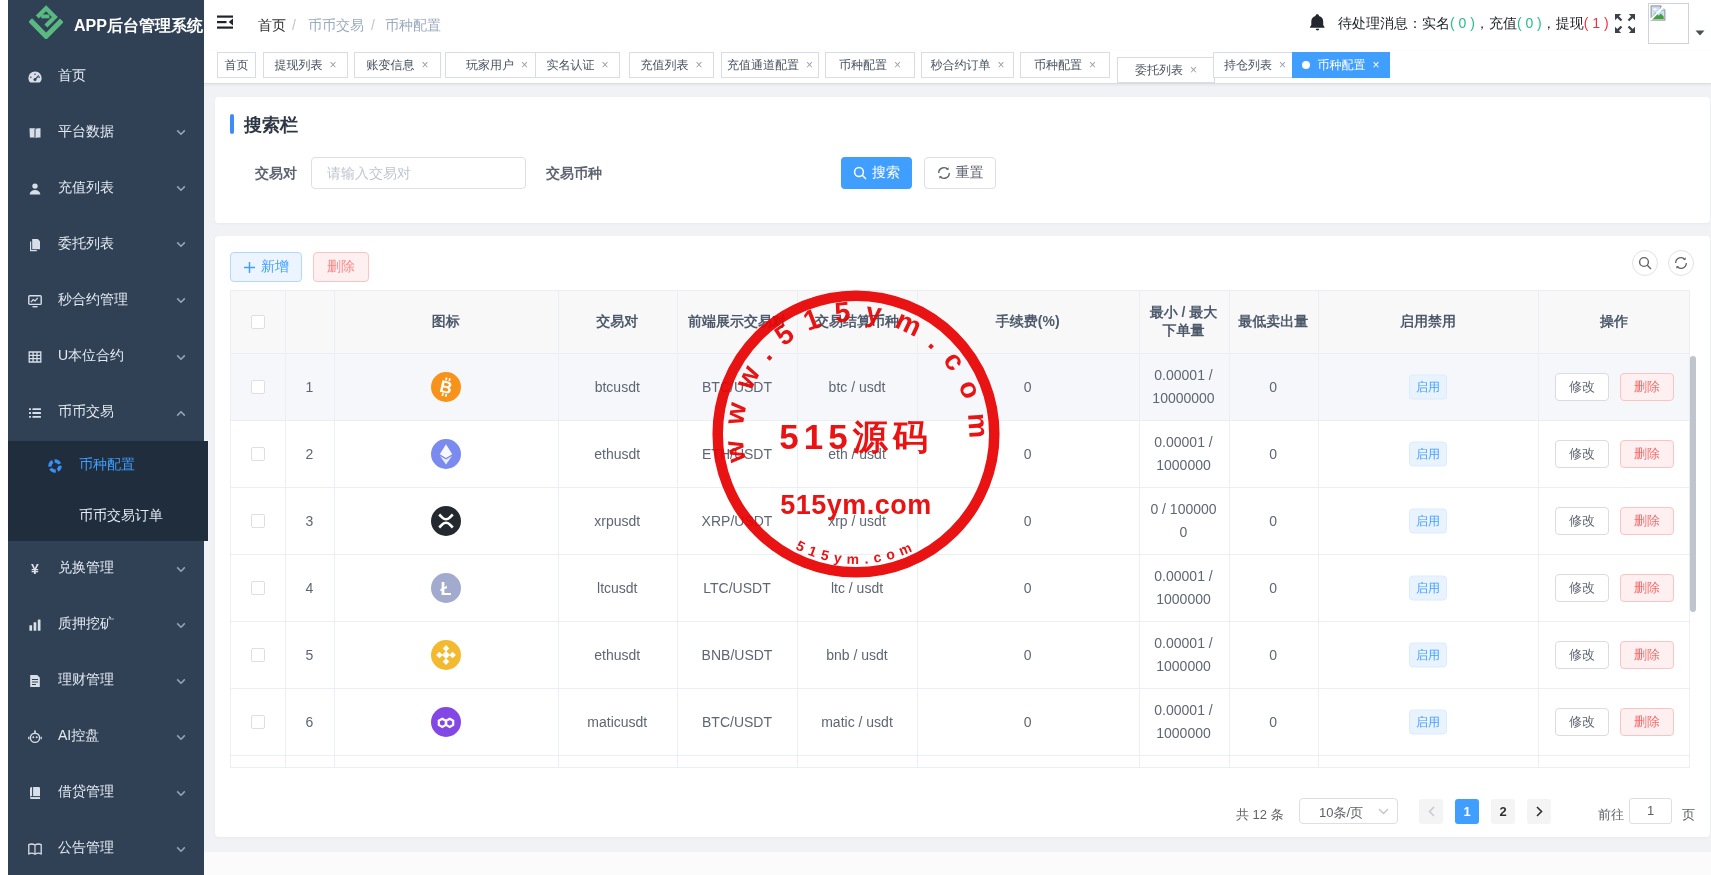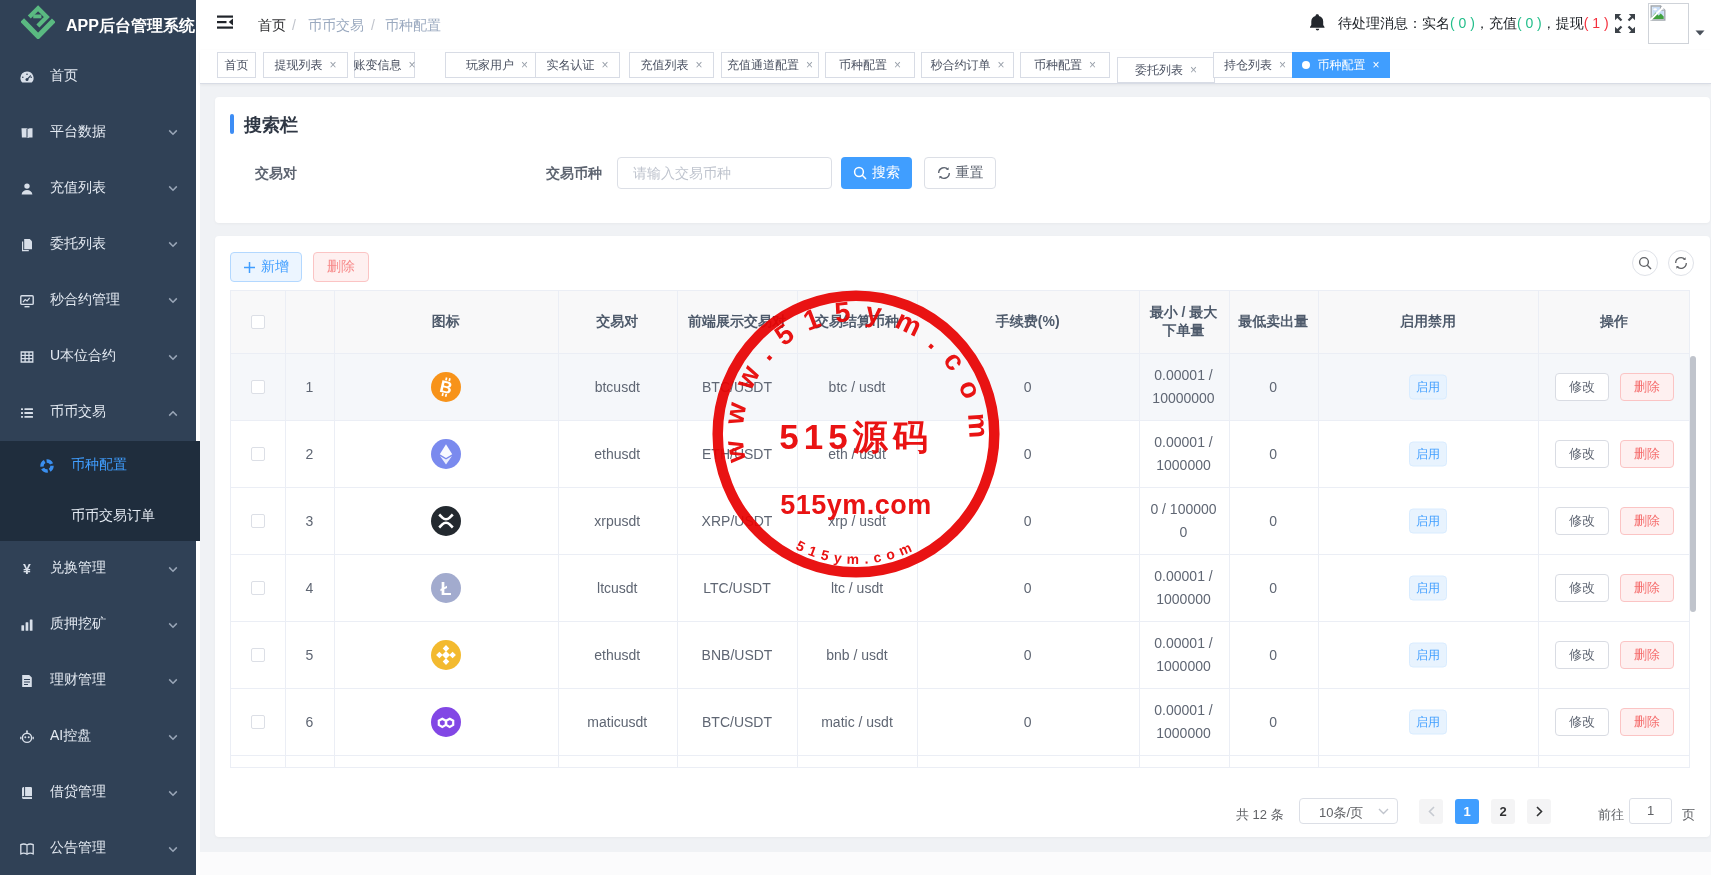--- a/index.html
+++ b/index.html
@@ -1,18 +1,18 @@
 <!DOCTYPE html>
 <html><head><meta charset="utf-8">
 <style>
 html,body{margin:0;padding:0}
 body{width:1711px;height:875px;overflow:hidden;font-family:"Liberation Sans",sans-serif;background:#fff}
 #app{position:relative;width:1711px;height:875px;overflow:hidden}
 .a{position:absolute}
-.sidebar{left:0;top:0;width:196px;height:875px;background:#304156;z-index:6}
+.sidebar{left:8px;top:0;width:196px;height:875px;background:#304156;z-index:6}
 .submnu{left:0;top:441px;width:200px;height:100px;background:#1f2d3d}
 .mi-t{position:absolute;left:50px;font-size:14px;color:#e4eaf2;white-space:nowrap}
 .smi-t{position:absolute;left:71px;font-size:14px;color:#e4eaf2;white-space:nowrap}
 .navbar{left:200px;top:0;width:1511px;height:50px;background:#fff;z-index:4}
 .tabsbar{left:200px;top:50px;width:1511px;height:34px;background:#fff;border-bottom:1px solid #d8dce5;box-sizing:border-box;z-index:4;box-shadow:0 1px 3px rgba(0,0,0,.06)}
 .tab{position:absolute;z-index:5;top:2px;height:26px;box-sizing:border-box;border:1px solid #d8dce5;background:#fff;color:#495060;font-size:12px;display:flex;align-items:center;justify-content:center;white-space:nowrap}
 .tab .x{color:#9aa1ab;margin-left:7px;font-size:12px}
 .tab.on{background:#409eff;border-color:#409eff;color:#fff}
 .tab.on .x{color:#fff}
 .dot{display:inline-block;width:8px;height:8px;border-radius:50%;background:#fff;margin-right:7px}
@@ -209,37 +209,37 @@
 <ellipse cx="5.1" cy="4.3" rx="1.9" ry="1.1" fill="#fff"></ellipse>
 <path d="M2.3 11.4 5.7 7.6l3 3.1 2-2.2 3 3.1v2.4H2.3z" fill="#41a13e"></path>
 <path d="M0.5 14.8 15.2 0.2" stroke="#fff" stroke-width="2"></path>
 </svg>
 <svg class="a" style="left:1695px;top:30px;z-index:5" width="10" height="6" viewBox="0 0 10 6">
       <path d="M0.5 0.5h9L5 5.5z" fill="#49505a"></path>
     </svg>
 <div class="a tabsbar"></div>
 <div class="a tab" style="left:217px;top:52px;width:39px">首页</div>
 <div class="a tab" style="left:263px;top:52px;width:85px">提现列表<span class="x">×</span></div>
-<div class="a tab" style="left:354px;top:52px;width:61px">账变信息<span class="x">×</span></div>
+<div class="a tab" style="left:354px;top:52px;width:87px">账变信息<span class="x">×</span></div>
 <div class="a tab" style="left:445px;top:52px;width:104px">玩家用户<span class="x">×</span></div>
 <div class="a tab" style="left:535px;top:52px;width:85px">实名认证<span class="x">×</span></div>
 <div class="a tab" style="left:629px;top:52px;width:85px">充值列表<span class="x">×</span></div>
 <div class="a tab" style="left:721px;top:52px;width:98px">充值通道配置<span class="x">×</span></div>
 <div class="a tab" style="left:825px;top:52px;width:90px">币种配置<span class="x">×</span></div>
 <div class="a tab" style="left:921px;top:52px;width:93px">秒合约订单<span class="x">×</span></div>
 <div class="a tab" style="left:1020px;top:52px;width:90px">币种配置<span class="x">×</span></div>
 <div class="a tab" style="left:1117px;top:57px;width:98px">委托列表<span class="x">×</span></div>
 <div class="a tab" style="left:1213px;top:52px;width:84px">持仓列表<span class="x">×</span></div>
 <div class="a tab on" style="left:1292px;top:52px;width:98px"><span class="dot"></span>币种配置<span class="x">×</span></div>
 <div class="a card" style="left:215px;top:97px;width:1495px;height:126px"></div>
 <div class="a" style="left:230px;top:114px;width:4px;height:20px;border-radius:2px;background:#3d8df5;z-index:3"></div>
 <div class="a" style="left:244px;top:113px;font-size:18px;font-weight:bold;color:#2f3744;z-index:3">搜索栏</div>
 <div class="lbl" style="left:255px;top:165px;z-index:3">交易对</div>
+<div class="inp" style="left:311px;top:157px;z-index:3">请输入交易对</div>
 <div class="lbl" style="left:546px;top:165px;z-index:3">交易币种</div>
-<div class="inp" style="left:617px;top:157px;z-index:3">请输入交易币种</div>
 <div class="btn" style="left:841px;top:157px;width:71px;height:32px;background:#409eff;color:#fff;z-index:3"><svg width="14" height="14" viewBox="0 0 14 14" style="margin-right:5px">
         <circle cx="6" cy="6" r="4.4" fill="none" stroke="#fff" stroke-width="1.5"></circle>
         <path d="M9.3 9.3 13 13" stroke="#fff" stroke-width="1.5"></path>
       </svg>搜索</div>
 <div class="btn" style="left:924px;top:157px;width:72px;height:32px;background:#fff;border:1px solid #dcdfe6;color:#5d6470;z-index:3"><svg width="14" height="14" viewBox="0 0 14 14" style="margin-right:5px">
         <g fill="none" stroke="#5d6470" stroke-width="1.4">
           <path d="M12.3 7a5.3 5.3 0 0 1-9.4 3.4M1.7 7a5.3 5.3 0 0 1 9.4-3.4"></path>
         </g>
         <path d="M11.6 1.2v2.6H9z" fill="#5d6470"></path>
         <path d="M2.4 12.8v-2.6H5z" fill="#5d6470"></path>

